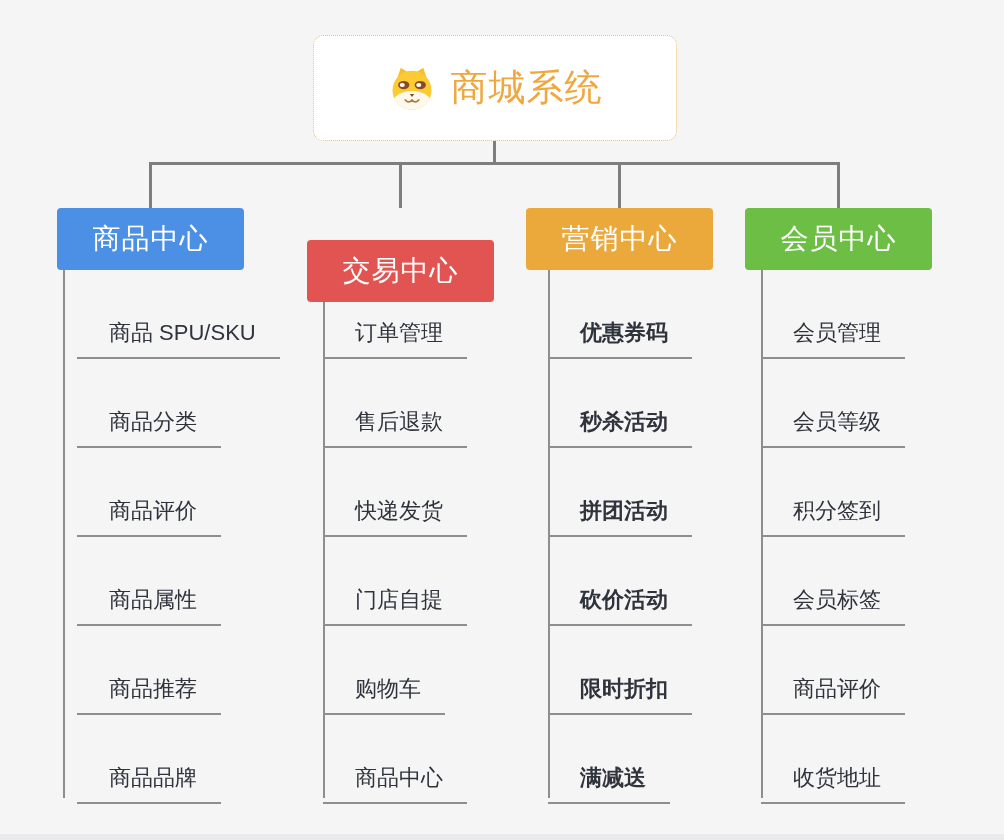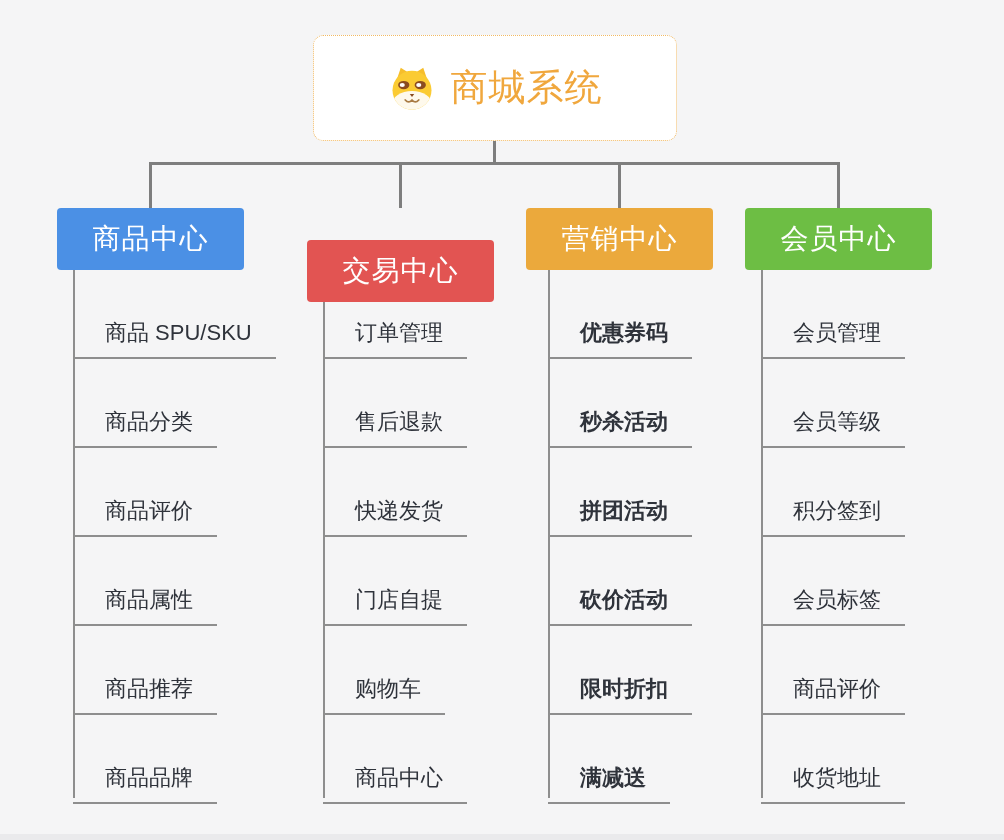--- a/index.html
+++ b/index.html
@@ -23,21 +23,21 @@
     position:absolute; top:208px; width:187px; height:62px; border-radius:4px;
     color:#FFFFFF; font-size:28px; letter-spacing:1px;
     display:flex; align-items:center; justify-content:center;
     z-index:2;
   }
   .branch-1 { left:57px; }
   .branch-2 { left:307px;margin-top:32px; }
   .branch-3 { left:526px; }
   .branch-4 { left:745px; }
   .col { position:absolute; top:270px; z-index:1; }
-  .col-1 { left:73px; }
+  .col-1 { left:63px;padding-left:14px; }
   .col-2 { left:323px; }
   .col-3 { left:548px;font-weight:bold; }
   .col-4 { left:761px; }
   .vline { position:absolute; left:0; top:0; width:2px; height:528px; background:#8E8E8E; }
   .item {
     width:max-content;
     padding:0 24px 11px 32px;
     border-bottom:2px solid #8E8E8E;
     font-size:22px; line-height:26px; color:#2F333B;
     margin-top:50px;

